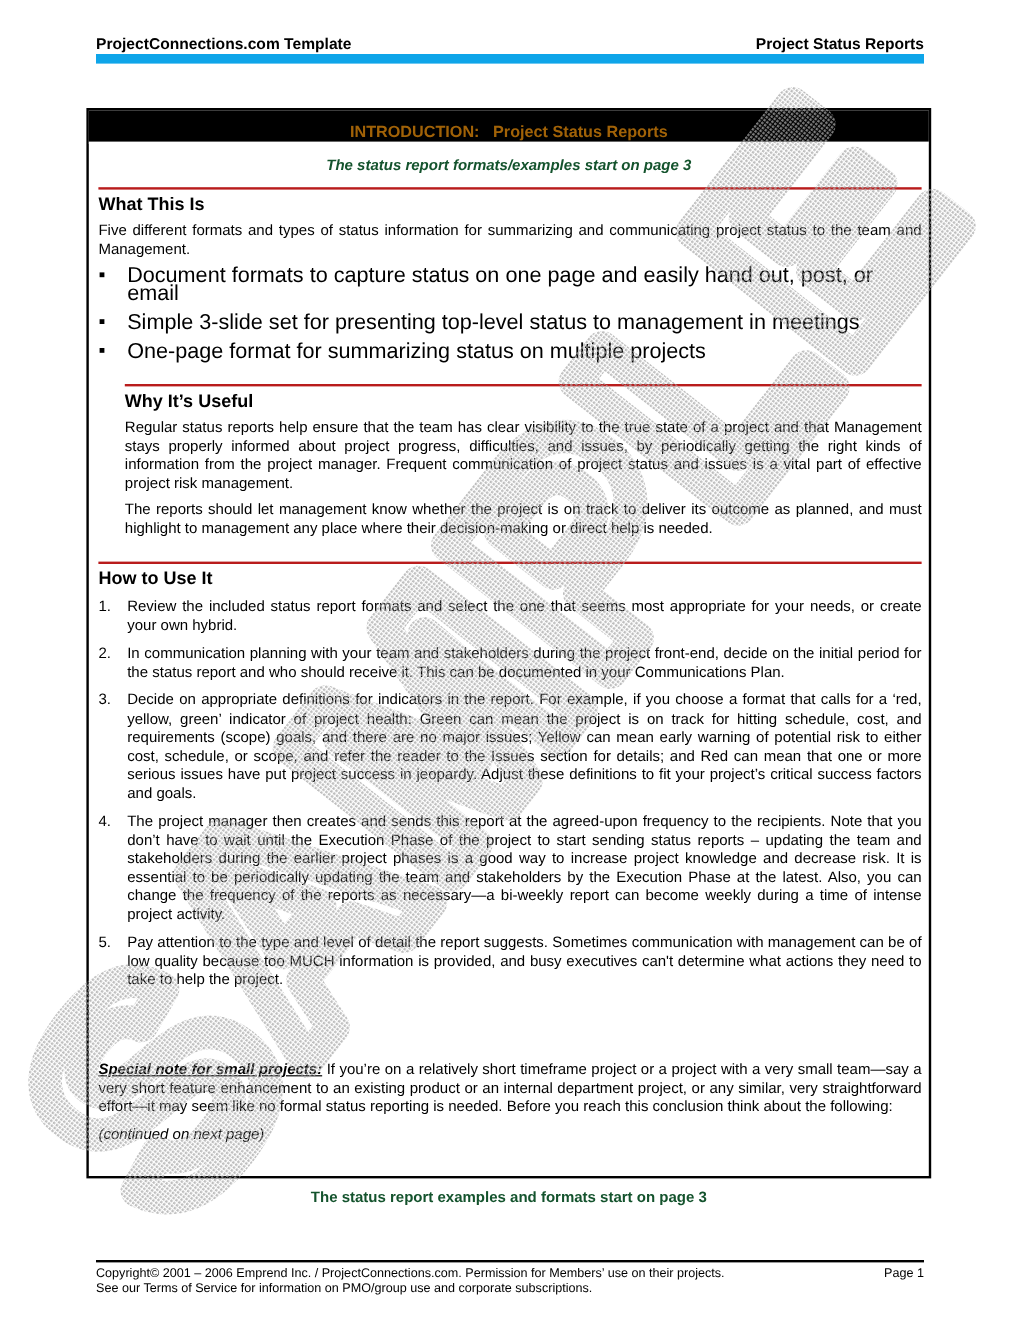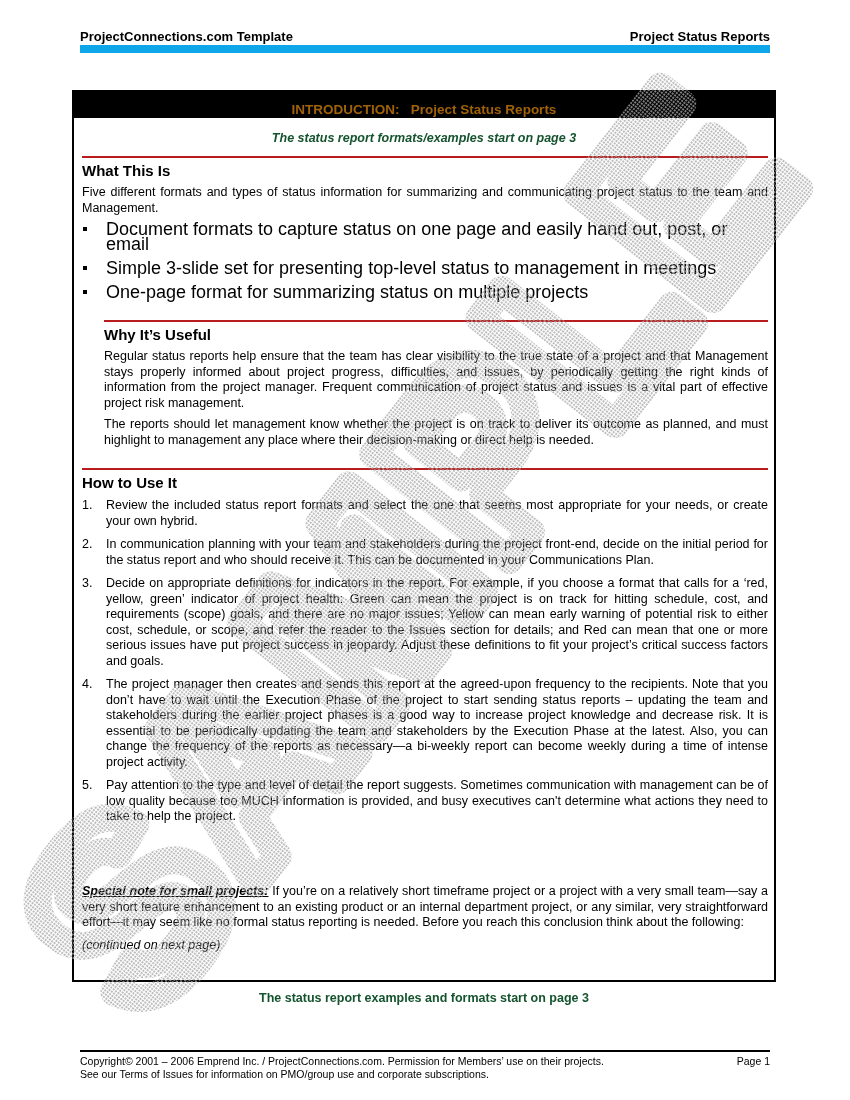--- a/index.html
+++ b/index.html
@@ -91,21 +91,21 @@
       <span class="lead">Special note for small projects:</span><span> If you’re on a relatively short timeframe project or a project with a very small team—say a very short feature enhancement to an existing product or an internal department project, or any similar, very straightforward effort—it may seem like no formal status reporting is needed. Before you reach this conclusion think about the following:</span>
     </div>
     <div class="continued">(continued on next page)</div>
   </div>
 </div>
 
 <div class="bottom-red">The status report examples and formats start on page 3</div>
 
 <div class="page-footer">
   <div>Copyright© 2001 – 2006 Emprend Inc. / ProjectConnections.com. Permission for Members’ use on their projects.</div>
-  <div>See our Terms of Issues for information on PMO/group use and corporate subscriptions.</div>
+  <div>See our Terms of Service for information on PMO/group use and corporate subscriptions.</div>
   <span class="pgnum">Page 1</span>
 </div>
 
 <svg class="watermark" viewBox="0 0 850 1100" xmlns="http://www.w3.org/2000/svg">
   <defs>
     <pattern id="hatch" width="3" height="3" patternUnits="userSpaceOnUse">
       <rect width="3" height="3" fill="#ffffff" fill-opacity="0"></rect>
       <rect width="2" height="2" fill="#a8a8a8"></rect>
     </pattern>
   </defs>

